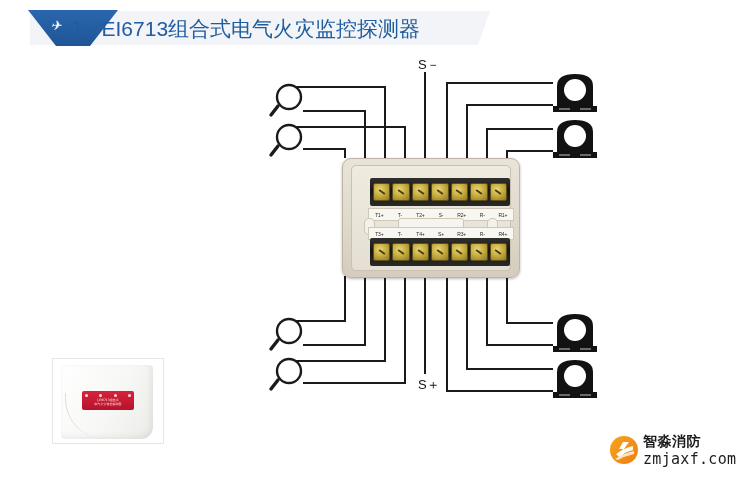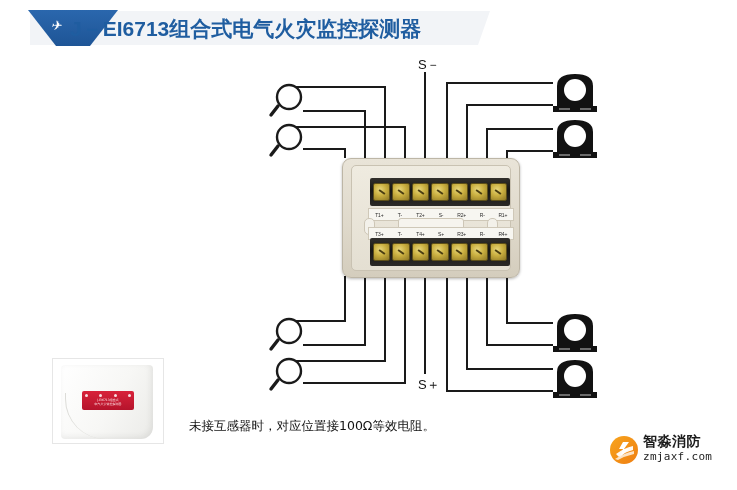--- a/index.html
+++ b/index.html
@@ -23,21 +23,21 @@
     background:linear-gradient(180deg,#2a67ad 0%,#1e5596 100%);
     clip-path:polygon(0 0,90px 0,62px 36px,28px 36px);
   }
   .banner-emblem{
     position:absolute;left:46px;top:10px;width:22px;height:16px;
     color:#ffffff;font-size:13px;line-height:16px;text-align:center;
     transform:skewX(-14deg);
   }
   .banner-title{
     position:absolute;left:70px;top:6px;height:30px;line-height:30px;
-    font-size:21px;font-weight:bold;color:#1f5da0;
+    font-size:21px;font-weight:normal;color:#1f5da0;
     letter-spacing:0px;white-space:nowrap;
     font-family:"Liberation Sans","DejaVu Sans",sans-serif;
   }
 
   
   .diagram{position:absolute;left:0;top:48px;width:737px;height:360px;}
 
   .wire{position:absolute;background:#1a1a1a;}
   .wire.h{height:2px;}
   .wire.v{width:2px;}
@@ -161,21 +161,21 @@
     position:absolute;left:0;top:4px;width:28px;height:28px;border-radius:50%;
     background:linear-gradient(135deg,#f7a41d 0%,#ef7f12 100%);
     overflow:hidden;
   }
   .wm-cn{
     position:absolute;left:33px;top:1px;font-size:14px;font-weight:bold;
     color:#1d1d1d;letter-spacing:.5px;
     font-family:"DejaVu Sans","Liberation Sans",sans-serif;
   }
   .wm-url{
-    position:absolute;left:33px;top:18px;font-size:11px;color:#1d1d1d;
+    position:absolute;left:33px;top:18px;font-size:15px;color:#1d1d1d;
     letter-spacing:.3px;
     font-family:"DejaVu Sans Mono","Liberation Mono",monospace;
   }
 </style>
 </head>
 <body>
 
 <div class="header">
   <div class="banner-bg"></div>
   <div class="banner-chevron"></div>
@@ -348,21 +348,20 @@
           <div class="screw"></div>
           <div class="screw"></div>
         </div>
       </div>
 
     </div>
   </div>
 </div>
 
 <div class="note">
-  <div class="l2">未接互感器时，对应位置接100Ω等效电阻。</div>
 </div>
 
 <div class="photo">
   <div class="photo-body">
     <div class="photo-curve"></div>
     <div class="photo-redlabel">
       <div class="dots">
         <i></i>
         <i></i>
         <i></i>

